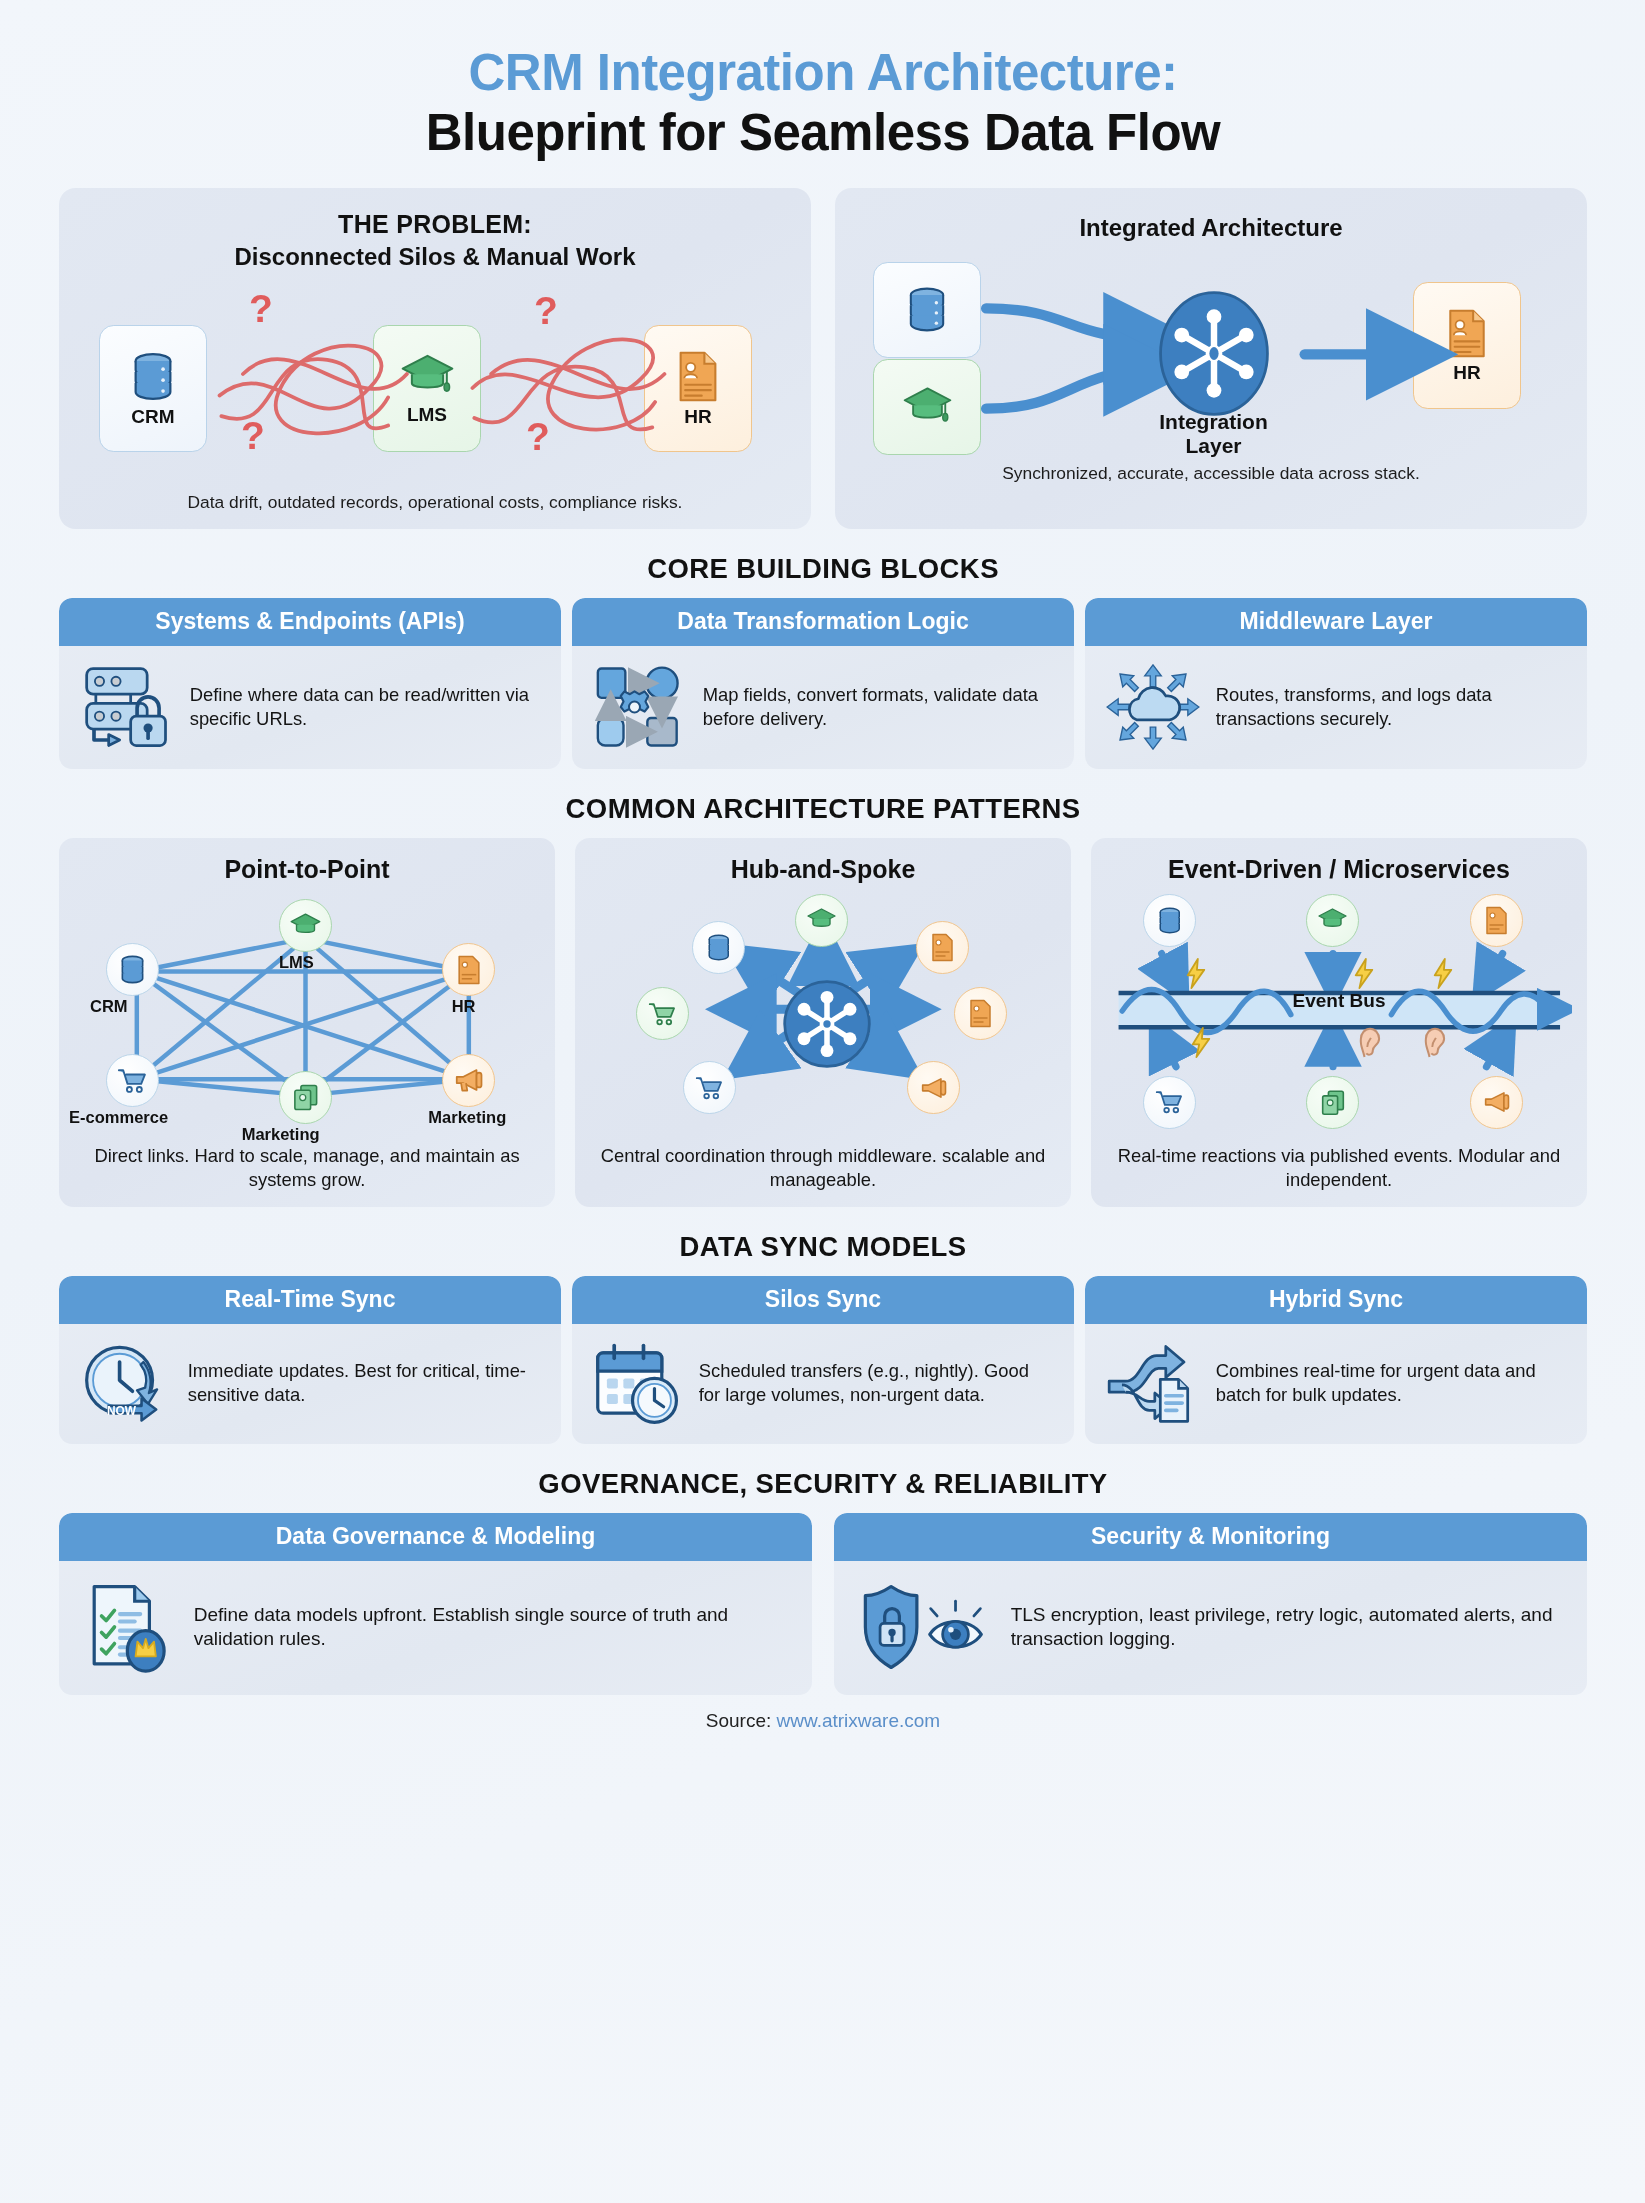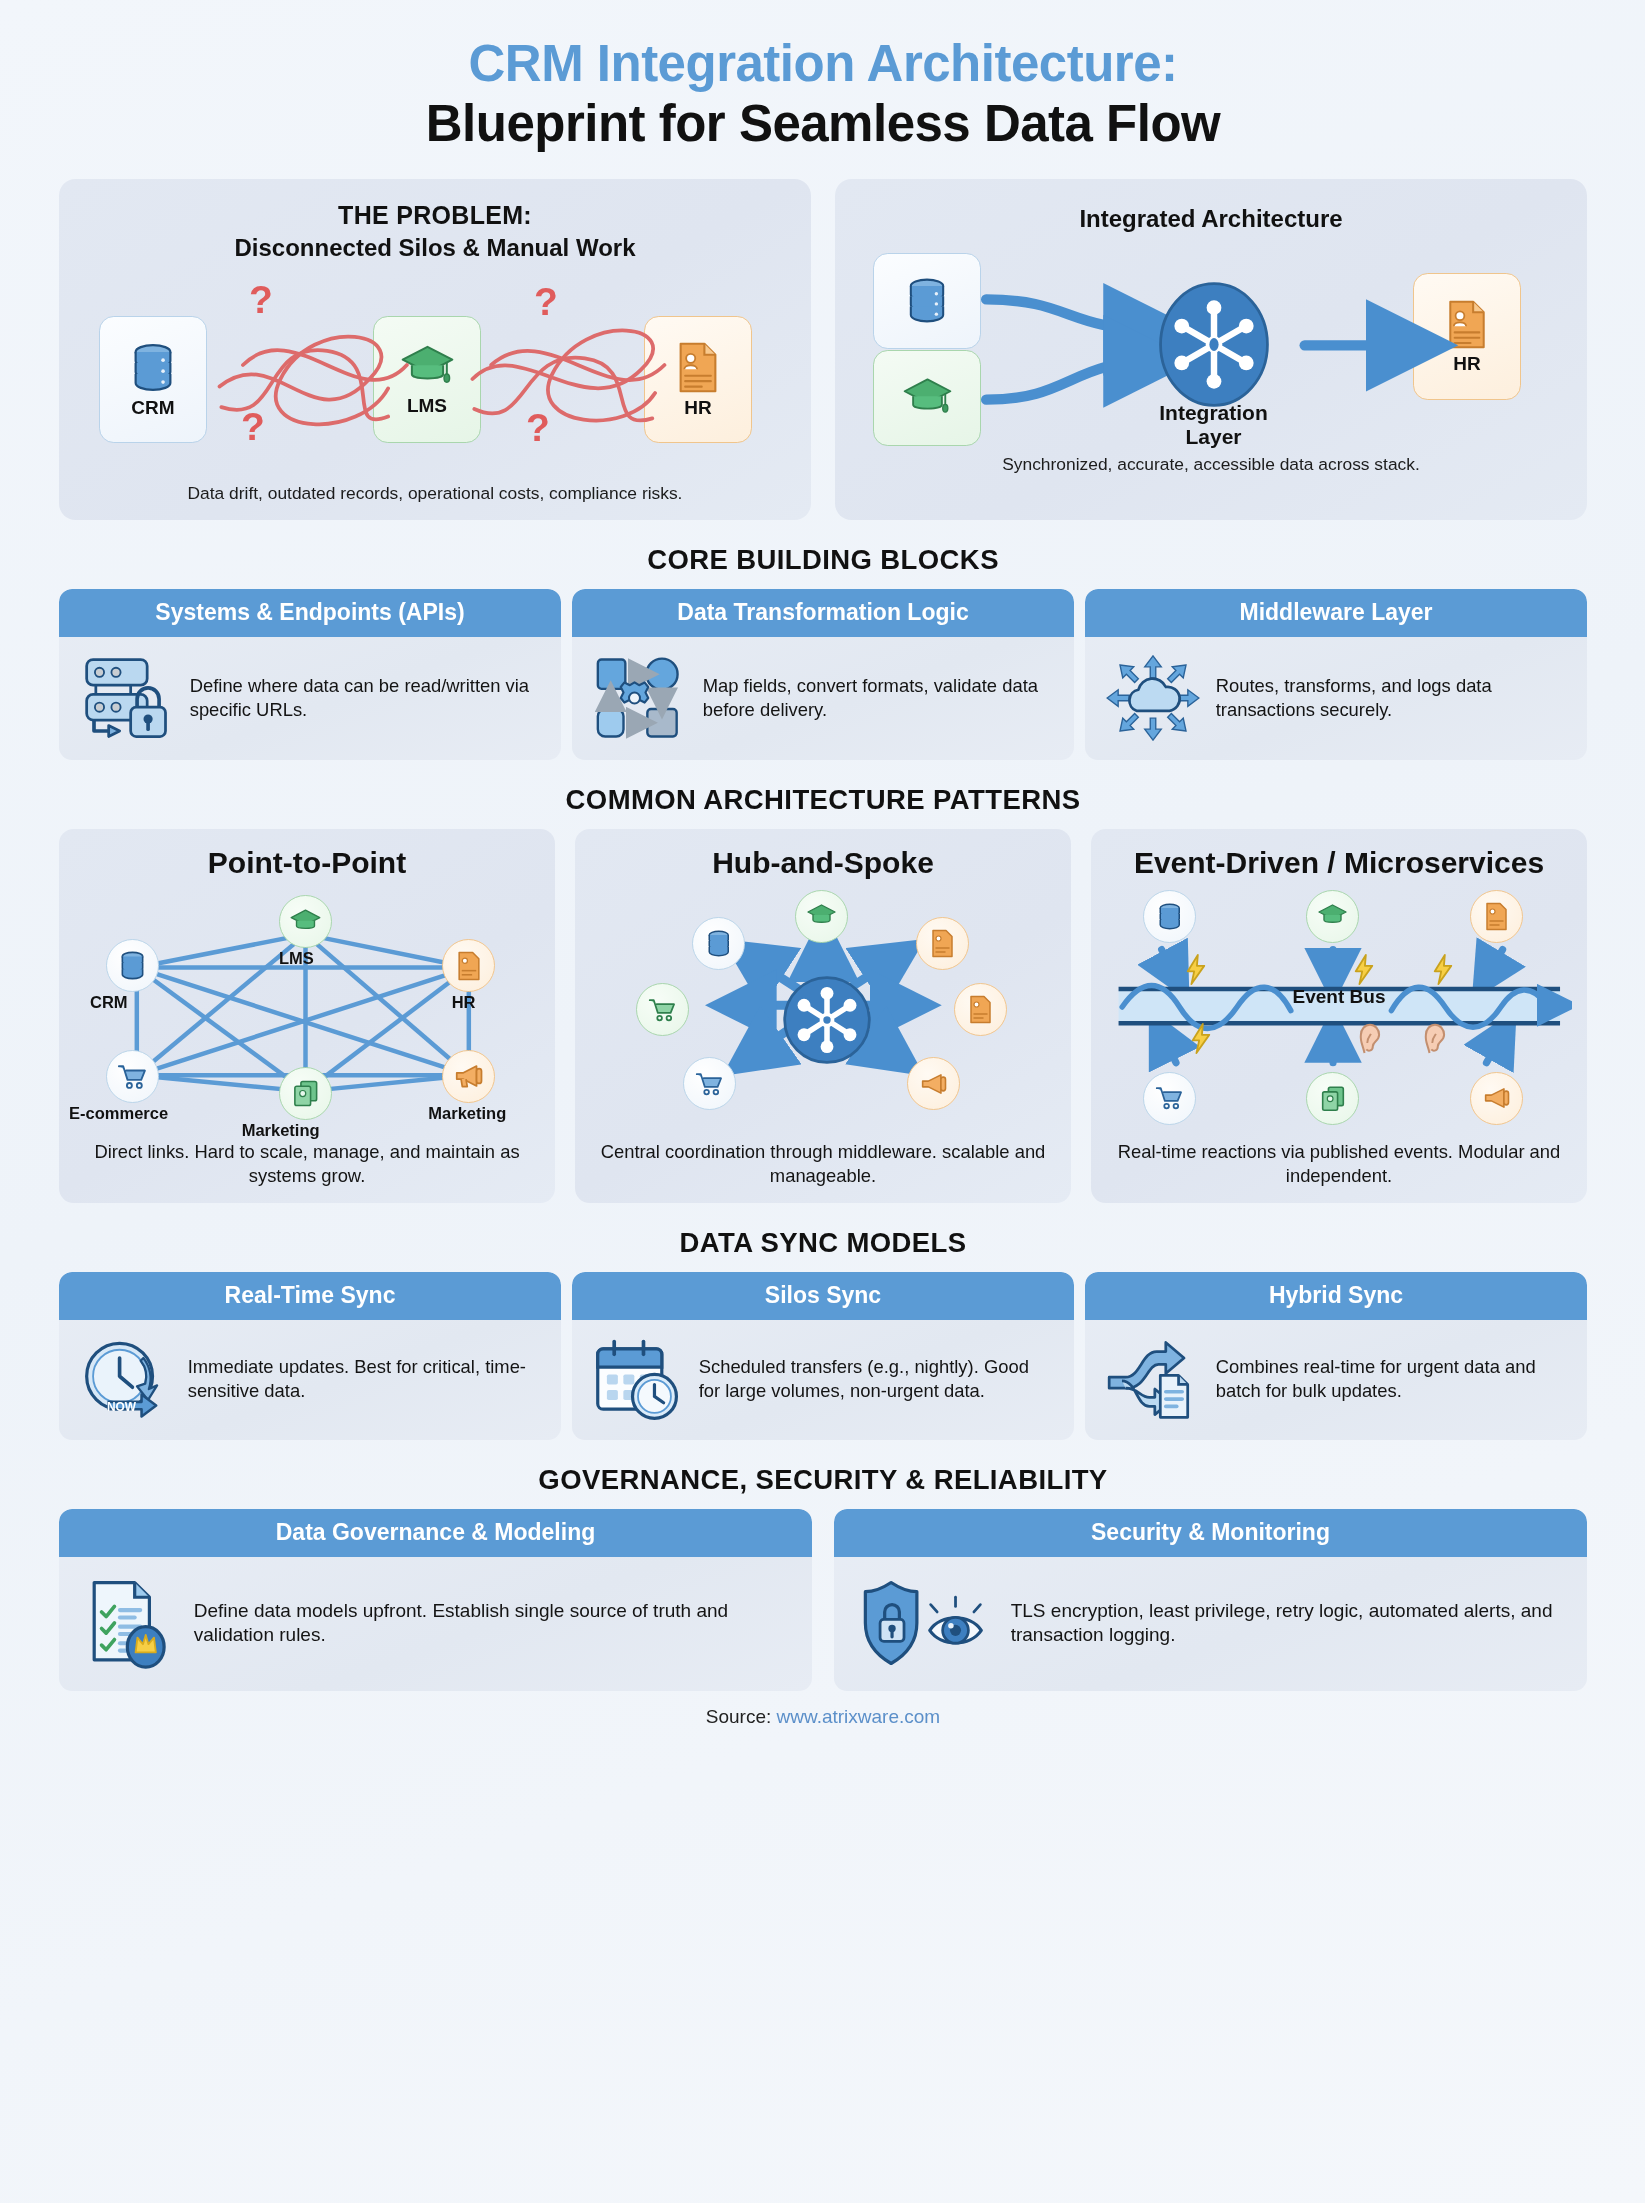--- a/index.html
+++ b/index.html
@@ -6,21 +6,21 @@
   html, body { width: 1646px; height: 2204px; }
   body {
     font-family: "Liberation Sans", sans-serif;
     background: linear-gradient(160deg, #f2f6fb 0%, #eef3f9 45%, #f4f7fb 100%);
     color: #1a1a1a;
     -webkit-font-smoothing: antialiased;
   }
   .page { width: 1646px; height: 2204px; position: relative; padding: 0 59px; }
 
   
-  .title-wrap { padding-top: 35px; text-align: center; }
+  .title-wrap { padding-top: 44px; text-align: center; }
   .title-line1 {
     font-size: 51px; font-weight: bold; color: #5b9bd5; letter-spacing: -0.5px;
     line-height: 1.14;
   }
   .title-line2 {
     font-size: 51px; font-weight: bold; color: #111; letter-spacing: -0.5px;
     line-height: 1.14; margin-top: 1.8px;
   }
 
   
@@ -77,21 +77,21 @@
   .card-ico { flex: 0 0 auto; display: flex; align-items: center; justify-content: center; }
   .card-tx { font-size: 18.4px; line-height: 1.3; color: #141414; }
 
   
   .pat-row { display: flex; gap: 20px; }
   .pat {
     flex: 1; border-radius: 14.7px; padding: 16.5px 14.7px 14.7px;
     background: linear-gradient(150deg,#e2e8f2 0%,#dfe5f0 55%,#e5ebf4 100%);
     display: flex; flex-direction: column;
   }
-  .pat-title { text-align: center; font-size: 30px; font-weight: bold; color: #111; }
+  .pat-title { text-align: center; font-size: 25px; font-weight: bold; color: #111; }
   .pat-stage { position: relative; height: 246px; margin-top: 5.5px; }
   .pat-cap { text-align: center; font-size: 18.4px; line-height: 1.3; color: #141414; margin-top: 9px; }
 
   .node {
     position: absolute; width: 53px; height: 53px; border-radius: 50%;
     display: flex; align-items: center; justify-content: center; z-index: 3;
   }
   .node.blue  { background: radial-gradient(circle at 38% 32%, #ffffff, #eff5fb); border: 1.8px solid #bcd6ea; }
   .node.green { background: radial-gradient(circle at 38% 32%, #f7fdf7, #e7f6e8); border: 1.8px solid #aad7ae; }
   .node.orange{ background: radial-gradient(circle at 38% 32%, #fffaf3, #fdeedb); border: 1.8px solid #f2c68e; }

